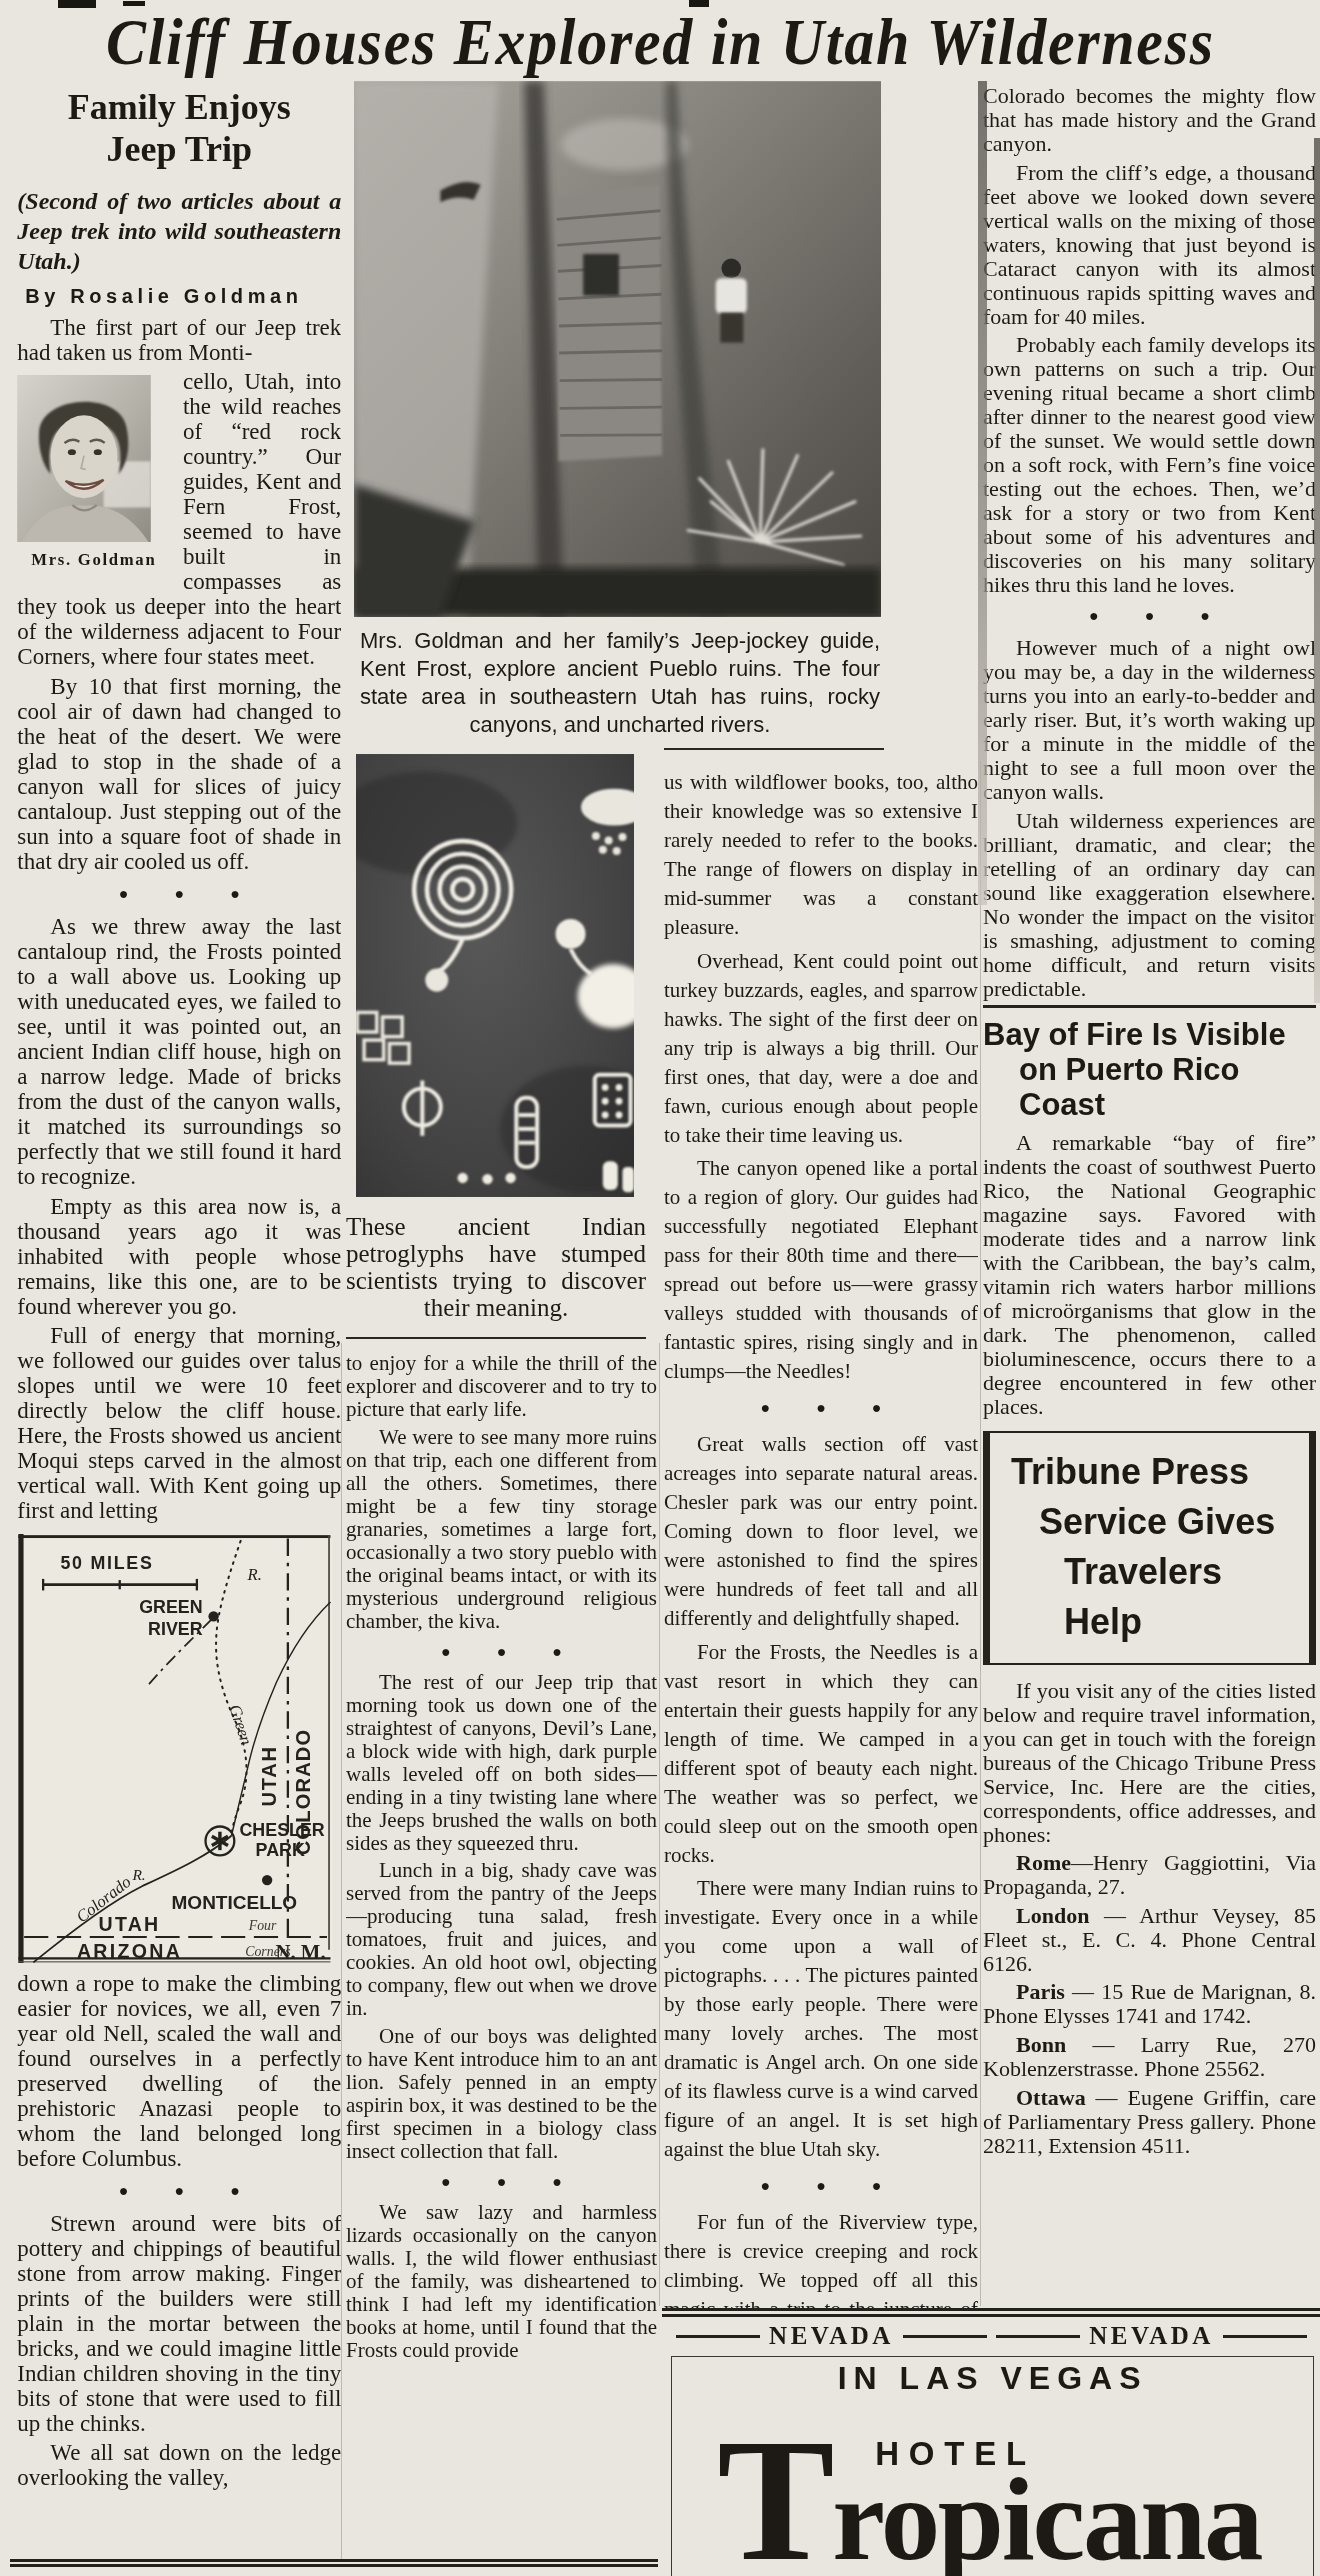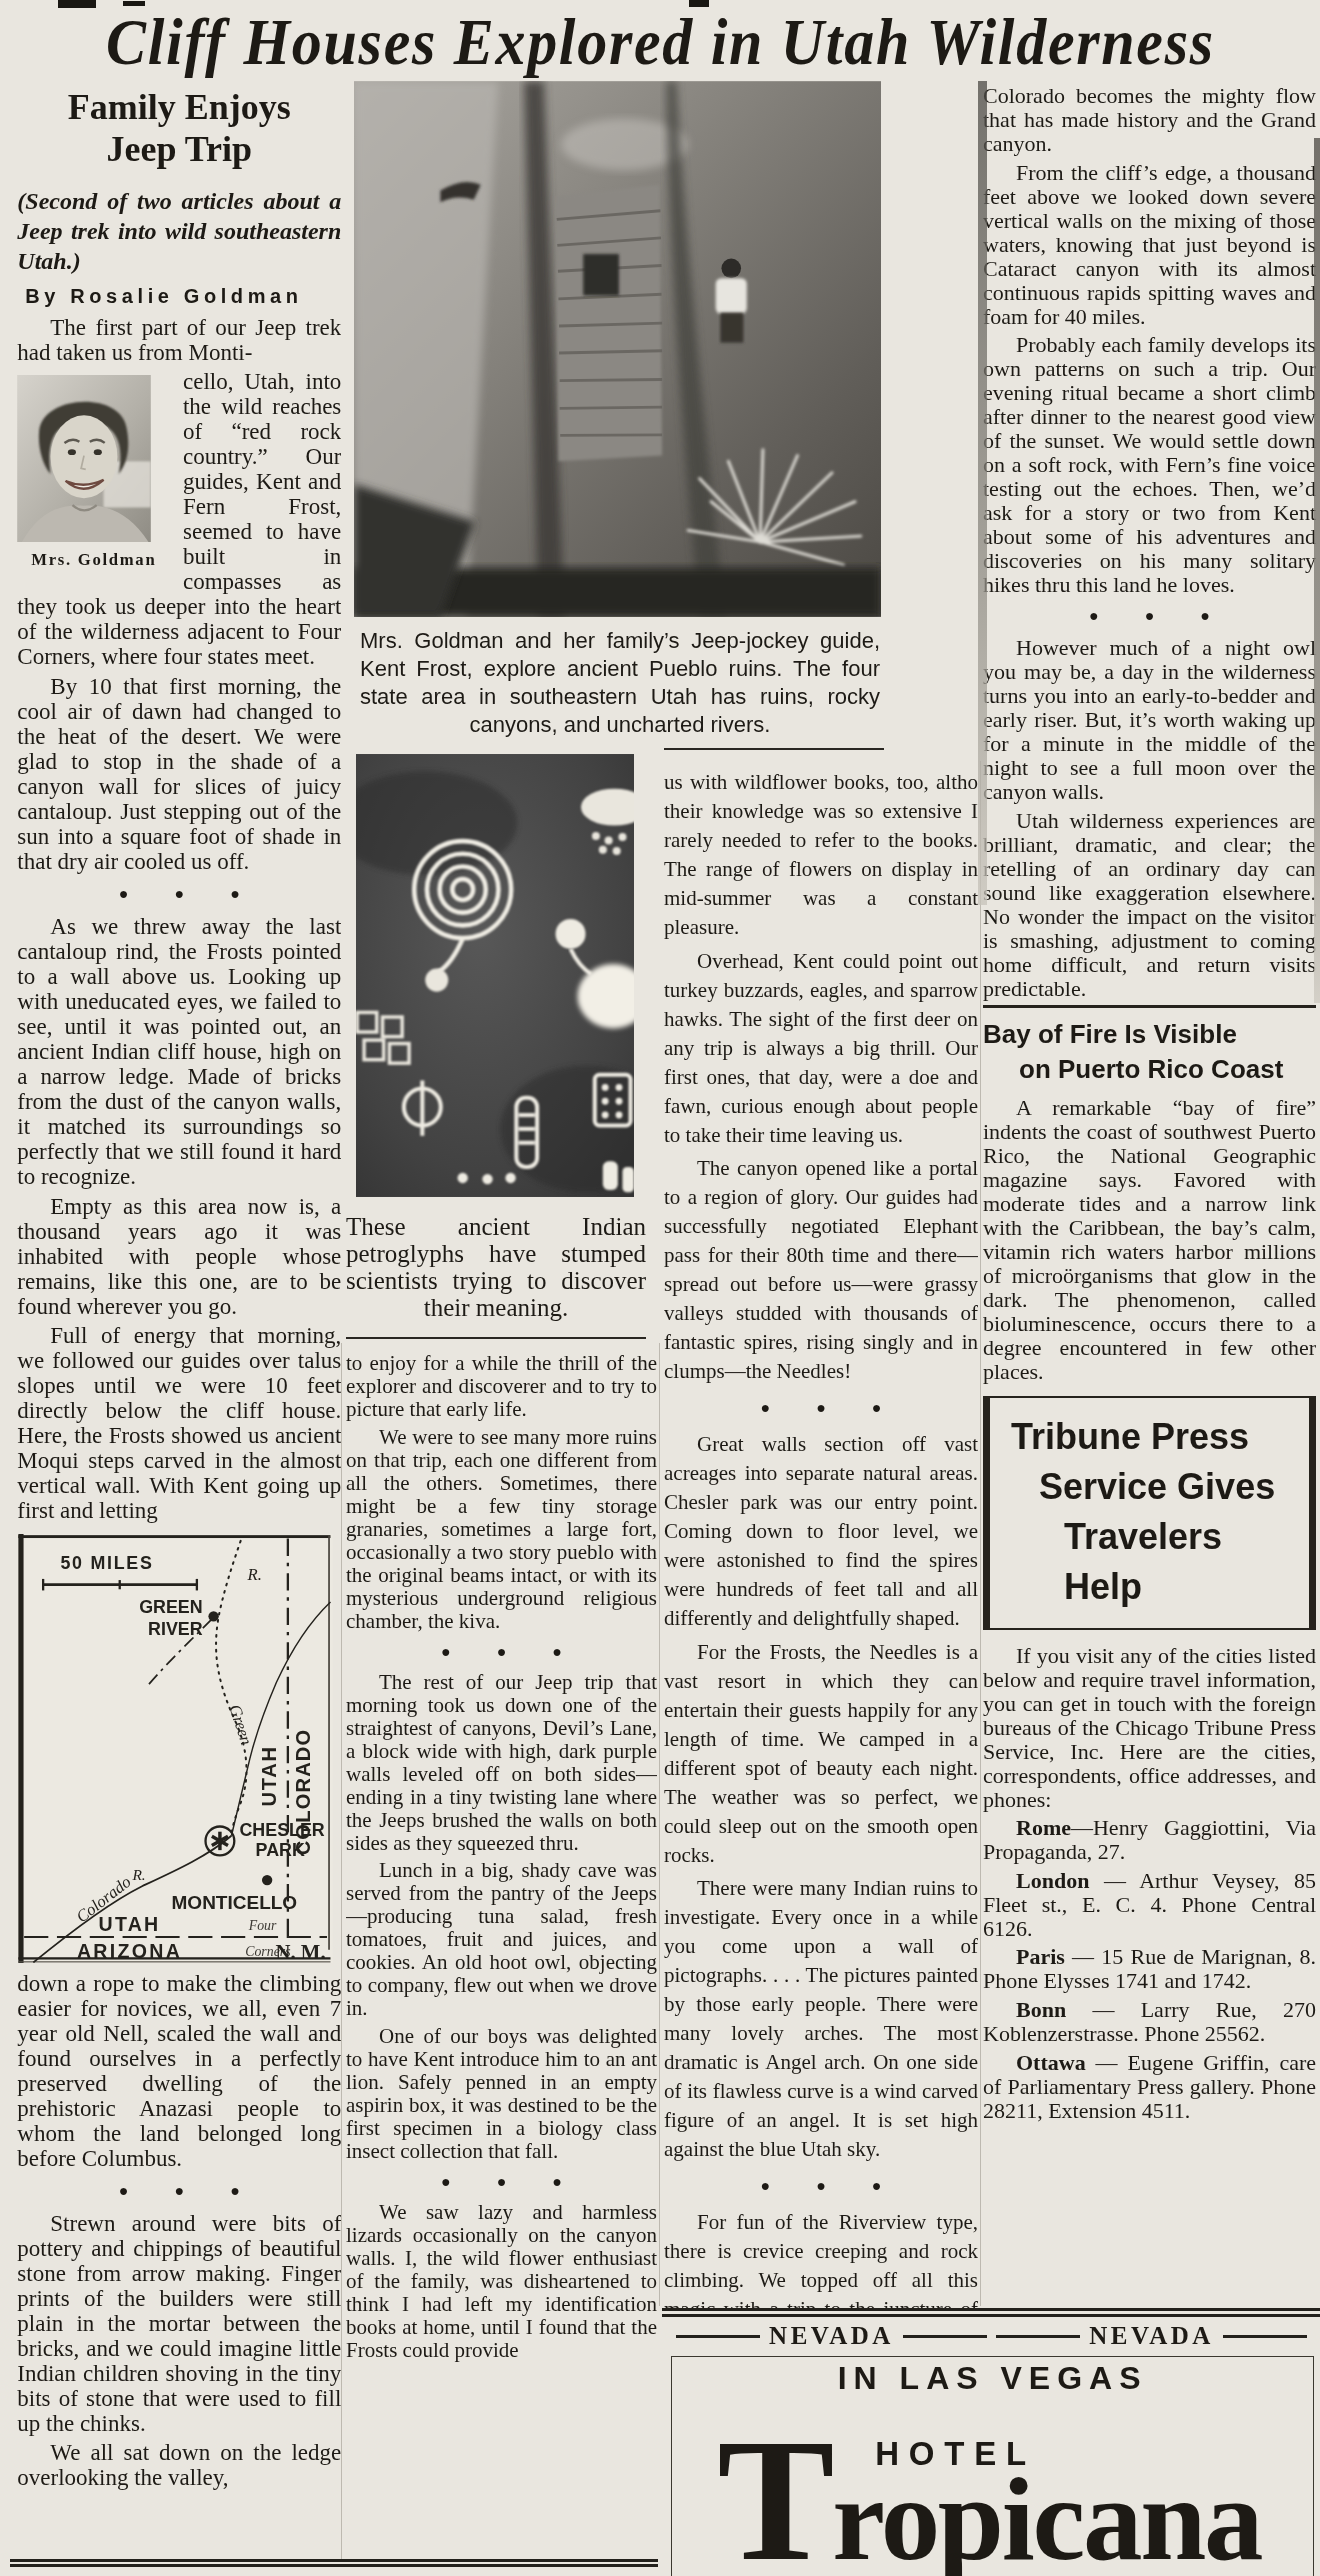--- a/index.html
+++ b/index.html
@@ -46,21 +46,21 @@
              text-align:justify; text-align-last:center; }
   .petro { position:absolute; left:356px; top:754px; width:278px; height:443px; }
   .petrocap { position:absolute; left:346px; top:1213px; width:300px; margin:0;
               font-size:25px; line-height:27px; text-align:justify; text-align-last:center; }
   .cap2rule { position:absolute; left:346px; top:1337px; width:300px; height:1.7px; background:#2a2722; }
   .col3rule { position:absolute; left:664px; top:748px; width:220px; height:1.7px; background:#2a2722; }
 
   
   .subrule { height:2.3px; background:#26231d; margin:3.5px 0 9.2px; }
   .subhead { font-family:"Liberation Sans", sans-serif; font-weight:bold;
-             font-size:26px; line-height:35px; margin:0 0 9.2px; text-align:left; }
+             font-size:31px; line-height:35px; margin:0 0 9.2px; text-align:left; }
   .subhead .l2 { padding-left:36px; }
   .tribune-box { border:2.3px solid #26231d; border-left-width:7px; border-right-width:7px; border-bottom-width:2.9px;
                  padding:14px 7px 16px 21px; margin:11.5px 0 14px;
                  font-family:"Liberation Sans", sans-serif; font-weight:bold;
                  font-size:36px; line-height:50px; text-align:left; }
   .tb2 { padding-left:28px; } .tb3 { padding-left:53px; }
   .bureau b { font-weight:bold; }
 
   
   .adblock { position:absolute; left:662px; top:2308px; width:659px; height:268px; background:#e9e6df; }

